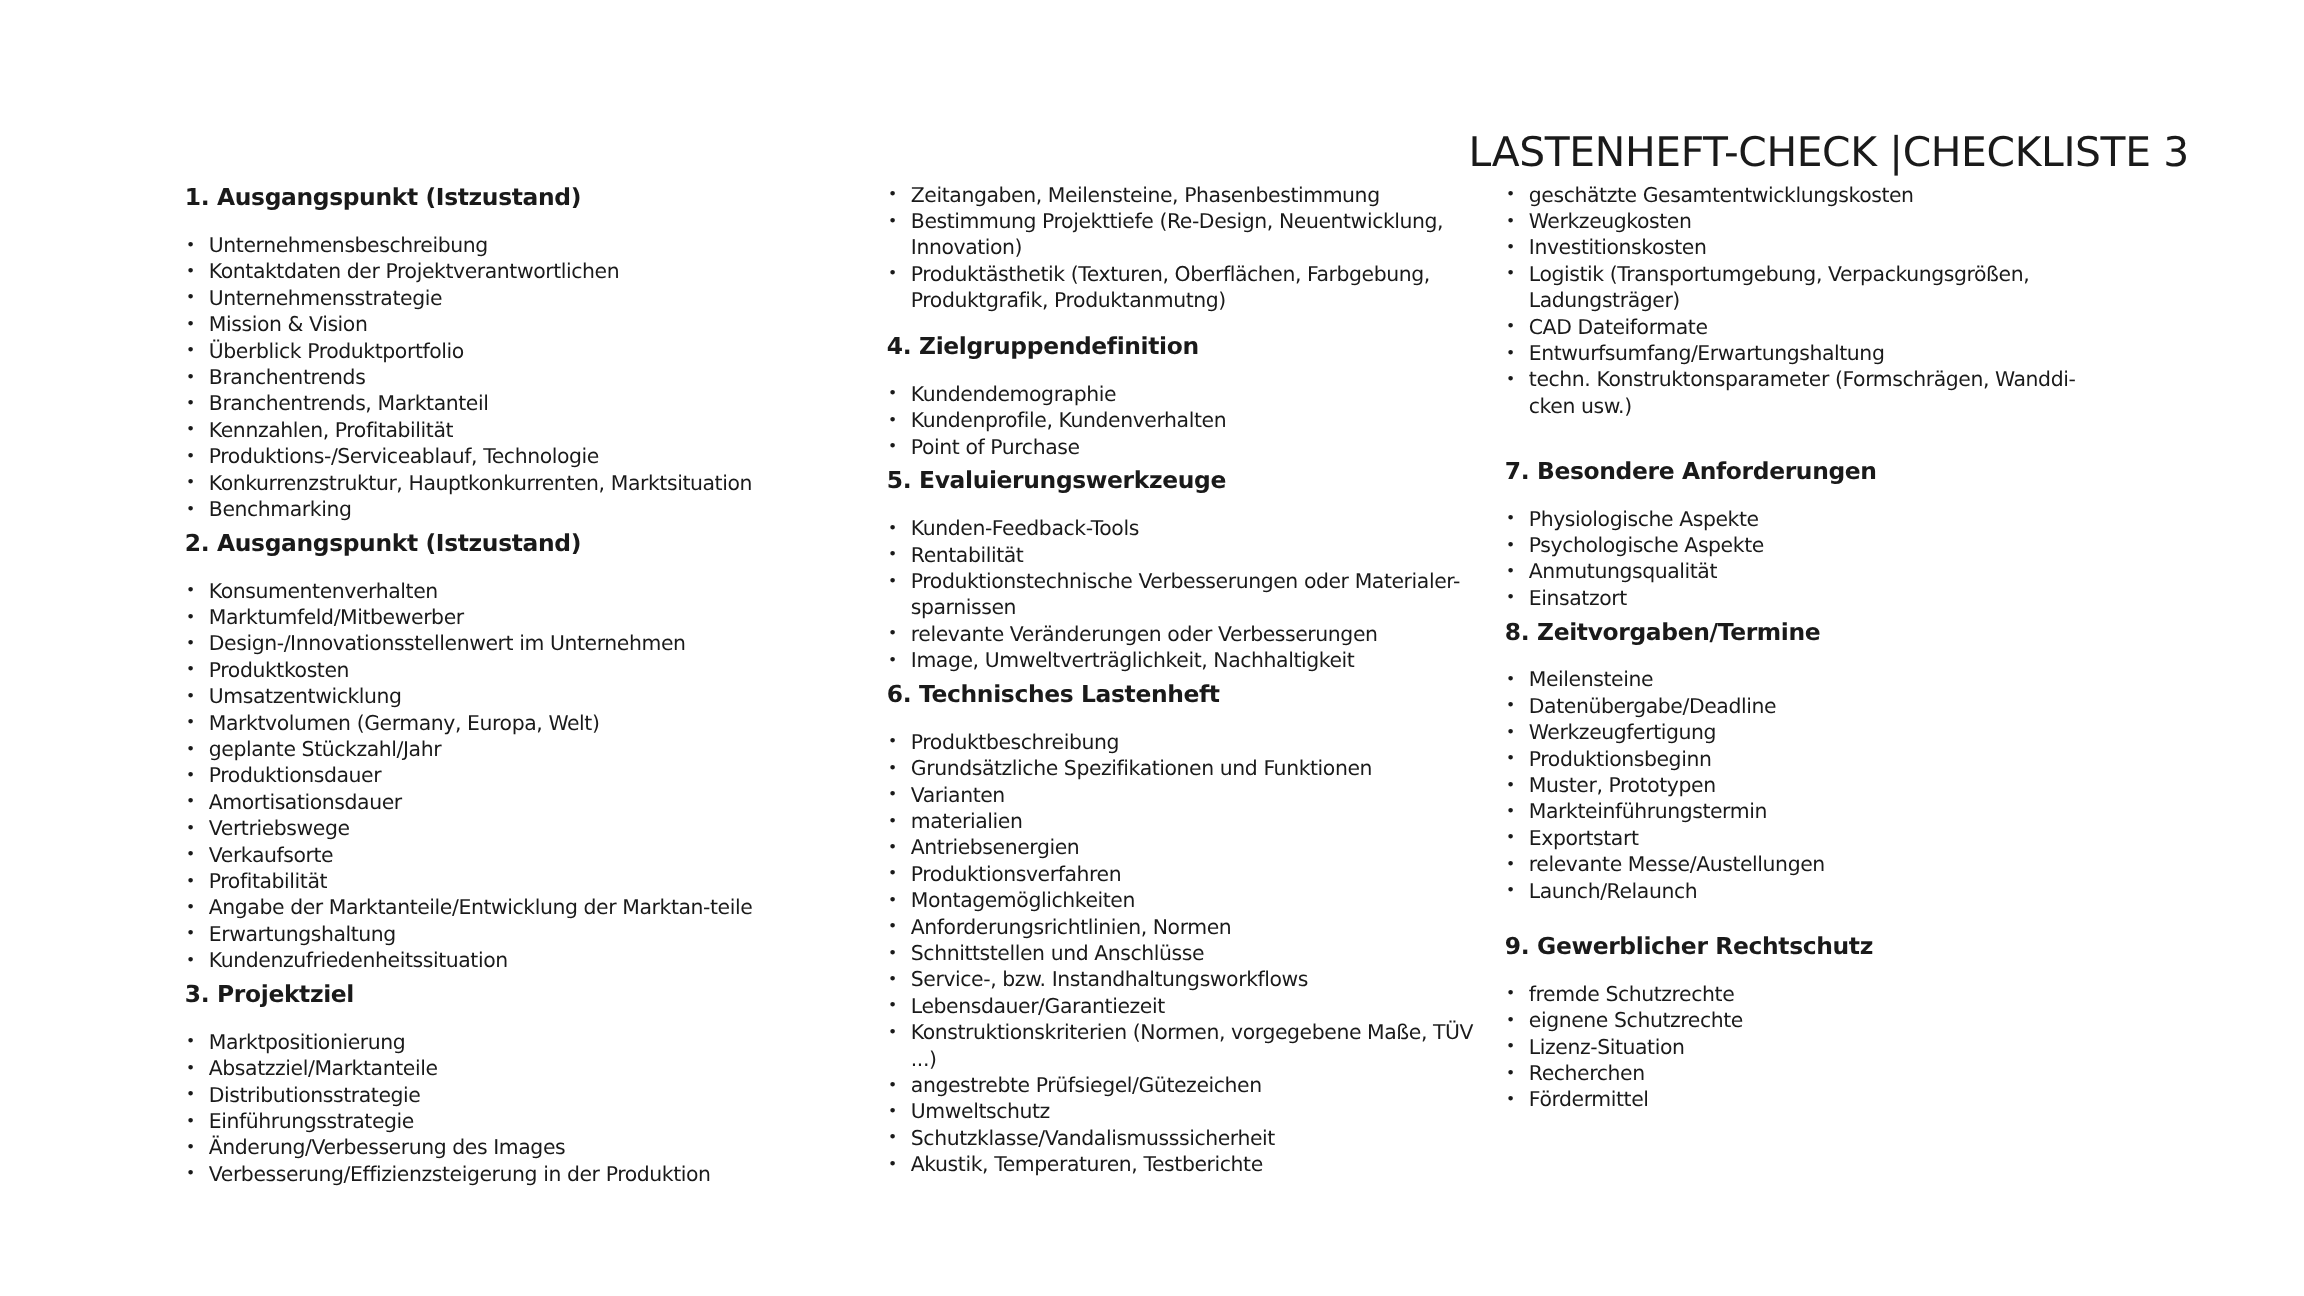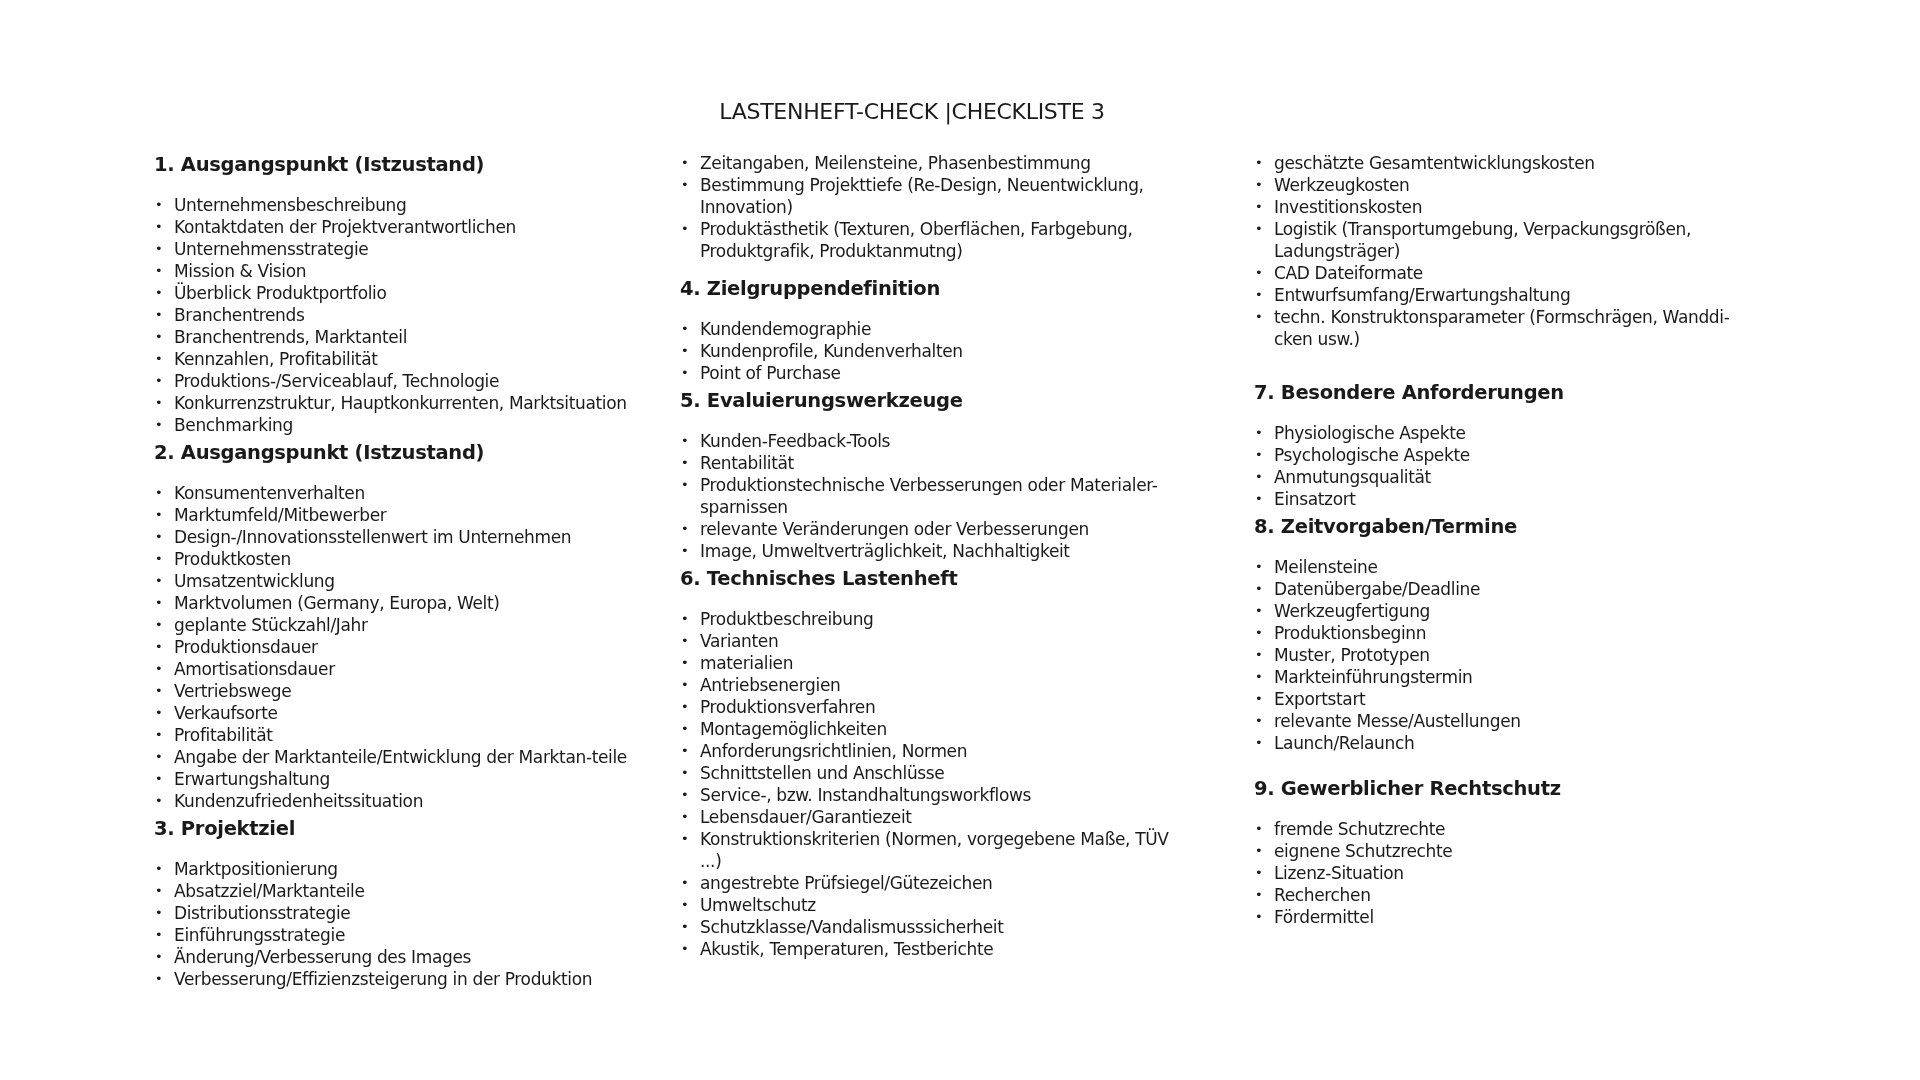--- a/index.html
+++ b/index.html
@@ -1,26 +1,26 @@
 <!DOCTYPE html>
 <html><head>
   <meta charset="utf-8">
   <style>
     html, body { margin: 0; padding: 0; background: #ffffff; }
     body {
       width: 1920px; height: 1080px; position: relative; overflow: hidden;
       font-family: "DejaVu Sans", sans-serif; color: #1a1a1a;
     }
     .title {
-      position: absolute; top: 84px; left: 0; width: 1824px; text-align: center;
-      font-size: 22px; font-weight: normal; letter-spacing: -0.3px; color: #1a1a1a;
+      position: absolute; top: 84px; left: 0; width: 1824px; text-align: right;
+      font-size: 34px; font-weight: normal; letter-spacing: -0.3px; color: #1a1a1a;
     }
     .col { position: absolute; top: 152px; width: 500px; }
     .col-1 { left: 154px; }
-    .col-2 { left: 680px; }
+    .col-2 { left: 739px; }
     .col-3 { left: 1254px; }
     .section-title {
       font-size: 19.5px; font-weight: bold; margin: 0 0 16px 0; letter-spacing: -0.3px;
       line-height: 26px;
     }
     .section + .section .section-title { margin-top: 4px; }
     ul { list-style: none; margin: 0; padding: 0; }
     li {
       position: relative; padding-left: 20px; font-size: 17px; line-height: 22px;
       letter-spacing: -0.35px; margin-bottom: 0;
@@ -108,20 +108,21 @@
         <li>Rentabilität</li>
         <li>Produktionstechnische Verbesserungen oder Materialer-sparnissen</li>
         <li>relevante Veränderungen oder Verbesserungen</li>
         <li>Image, Umweltverträglichkeit, Nachhaltigkeit</li>
       </ul>
   </div>
   <div class="section">
     <div class="section-title">6. Technisches Lastenheft</div>
     <ul>
         <li>Produktbeschreibung</li>
+        <li>Grundsätzliche Spezifikationen und Funktionen</li>
         <li>Varianten</li>
         <li>materialien</li>
         <li>Antriebsenergien</li>
         <li>Produktionsverfahren</li>
         <li>Montagemöglichkeiten</li>
         <li>Anforderungsrichtlinien, Normen</li>
         <li>Schnittstellen und Anschlüsse</li>
         <li>Service-, bzw. Instandhaltungsworkflows</li>
         <li>Lebensdauer/Garantiezeit</li>
         <li>Konstruktionskriterien (Normen, vorgegebene Maße, TÜV ...)</li>

